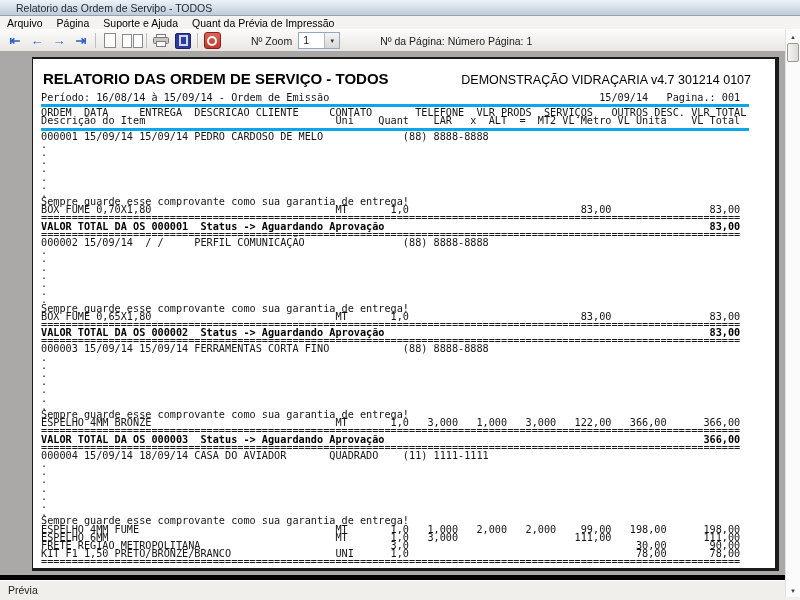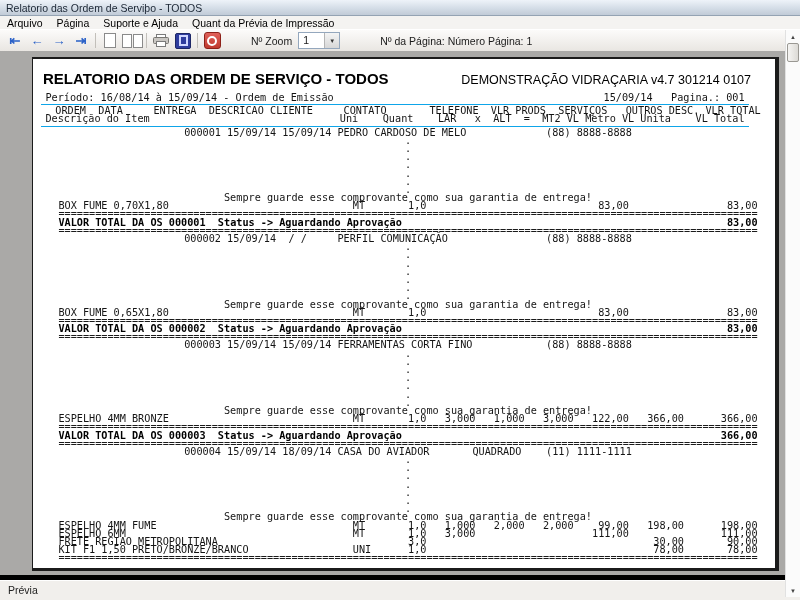--- a/index.html
+++ b/index.html
@@ -3,21 +3,21 @@
 <meta charset="utf-8">
 <style>
   html,body{margin:0;padding:0;}
   body{width:800px;height:600px;overflow:hidden;position:relative;
        background:#aaa9a7;font-family:"Liberation Sans",sans-serif;}
 
   
   .titlebar{position:absolute;top:0;left:0;right:0;height:15px;
     background:linear-gradient(#eef3f9,#d4dde7 55%,#c1cbd7);
     border-bottom:1px solid #94a3b3;display:flex;align-items:center;
-    padding-left:6px;font-size:10.5px;color:#1b2634;}
+    padding-left:16px;font-size:10.5px;color:#1b2634;}
   .menubar{position:absolute;top:16px;left:0;right:0;height:13px;background:#f4f3f1;
     display:flex;align-items:center;font-size:10.5px;color:#000;}
   .menu-item{padding:0 7px;cursor:default;}
   .toolbar{position:absolute;top:29px;left:0;right:0;height:21px;
     background:linear-gradient(#fcfbfa,#e9e6e2);
     border-top:1px solid #ffffff;border-bottom:1px solid #c6c3bf;
     display:flex;align-items:center;padding-left:4px;font-size:10.5px;color:#1a1a1a;}
   .tbtn{width:22px;height:18px;display:flex;align-items:center;justify-content:center;}
   .nav-glyph{color:#2c62c8;font-size:13px;font-weight:bold;line-height:1;}
   .tsep{width:1px;height:15px;background:#c2bfba;margin:0 3px;}
@@ -32,33 +32,33 @@
     border:1px solid #8d2018;border-radius:3px;display:flex;align-items:center;justify-content:center;}
   .exit-icon i{display:block;width:6px;height:6px;border:2px solid #fff;border-radius:50%;}
   .zoom-label{padding-left:28px;}
   .combo{margin-left:6px;width:40px;height:15px;background:#fff;border:1px solid #94a7bd;display:flex;}
   .combo-val{flex:1;padding-left:4px;font-size:10.5px;line-height:15px;}
   .combo-btn{width:14px;background:linear-gradient(#f4f4f4,#d7d7d7);border-left:1px solid #b5b5b5;
     display:flex;align-items:center;justify-content:center;font-size:6px;color:#333;}
   .pageinfo{margin-left:40px;}
 
   
-  .content{position:absolute;top:51px;left:0;right:0;bottom:20px;background:#aaa9a7;overflow:hidden;text-align:center;}
+  .content{position:absolute;top:51px;left:0;right:0;bottom:20px;background:#aaa9a7;overflow:hidden;}
   .page{position:absolute;left:32px;top:6px;width:747px;height:514px;background:#fff;
     border:1px solid #1b1b1b;border-top-width:2px;border-right-width:4px;border-bottom-width:3px;
     box-sizing:border-box;padding:9px 0 0 8px;overflow:hidden;}
   .page-head{display:flex;justify-content:space-between;align-items:flex-end;
     width:708px;padding:2px 2px 0 2px;margin-bottom:7px;}
   .rtitle{font-size:15px;font-weight:bold;color:#000;}
   .rsub{font-size:12.5px;color:#000;}
   .rbody{font-family:"DejaVu Sans Mono",monospace;font-size:10.2px;line-height:8.2px;
     white-space:pre;color:#141414;}
   .ln{height:8.2px;}
   .ln.b{font-weight:bold;color:#000;}
-  .ln.u{height:auto;border-bottom:1px solid #0ea5e9;padding-bottom:2px;margin-bottom:2px;width:708px;}
+  .ln.u{height:auto;border-bottom:3px solid #0ea5e9;padding-bottom:2px;margin-bottom:2px;width:708px;}
   .ln.sep{color:#1a1a1a;}
 
   
   .vscroll{position:absolute;top:30px;right:0;width:14px;bottom:3px;background:#fbfbfb;
     border-left:1px solid #e1e1e1;z-index:5;}
   .vs-up,.vs-down{position:absolute;left:0;right:0;height:13px;display:flex;
     align-items:center;justify-content:center;font-size:6px;color:#444;}
   .vs-up{top:0;}
   .vs-down{bottom:0;}
   .vs-thumb{position:absolute;top:13px;left:1px;right:1px;height:17px;

